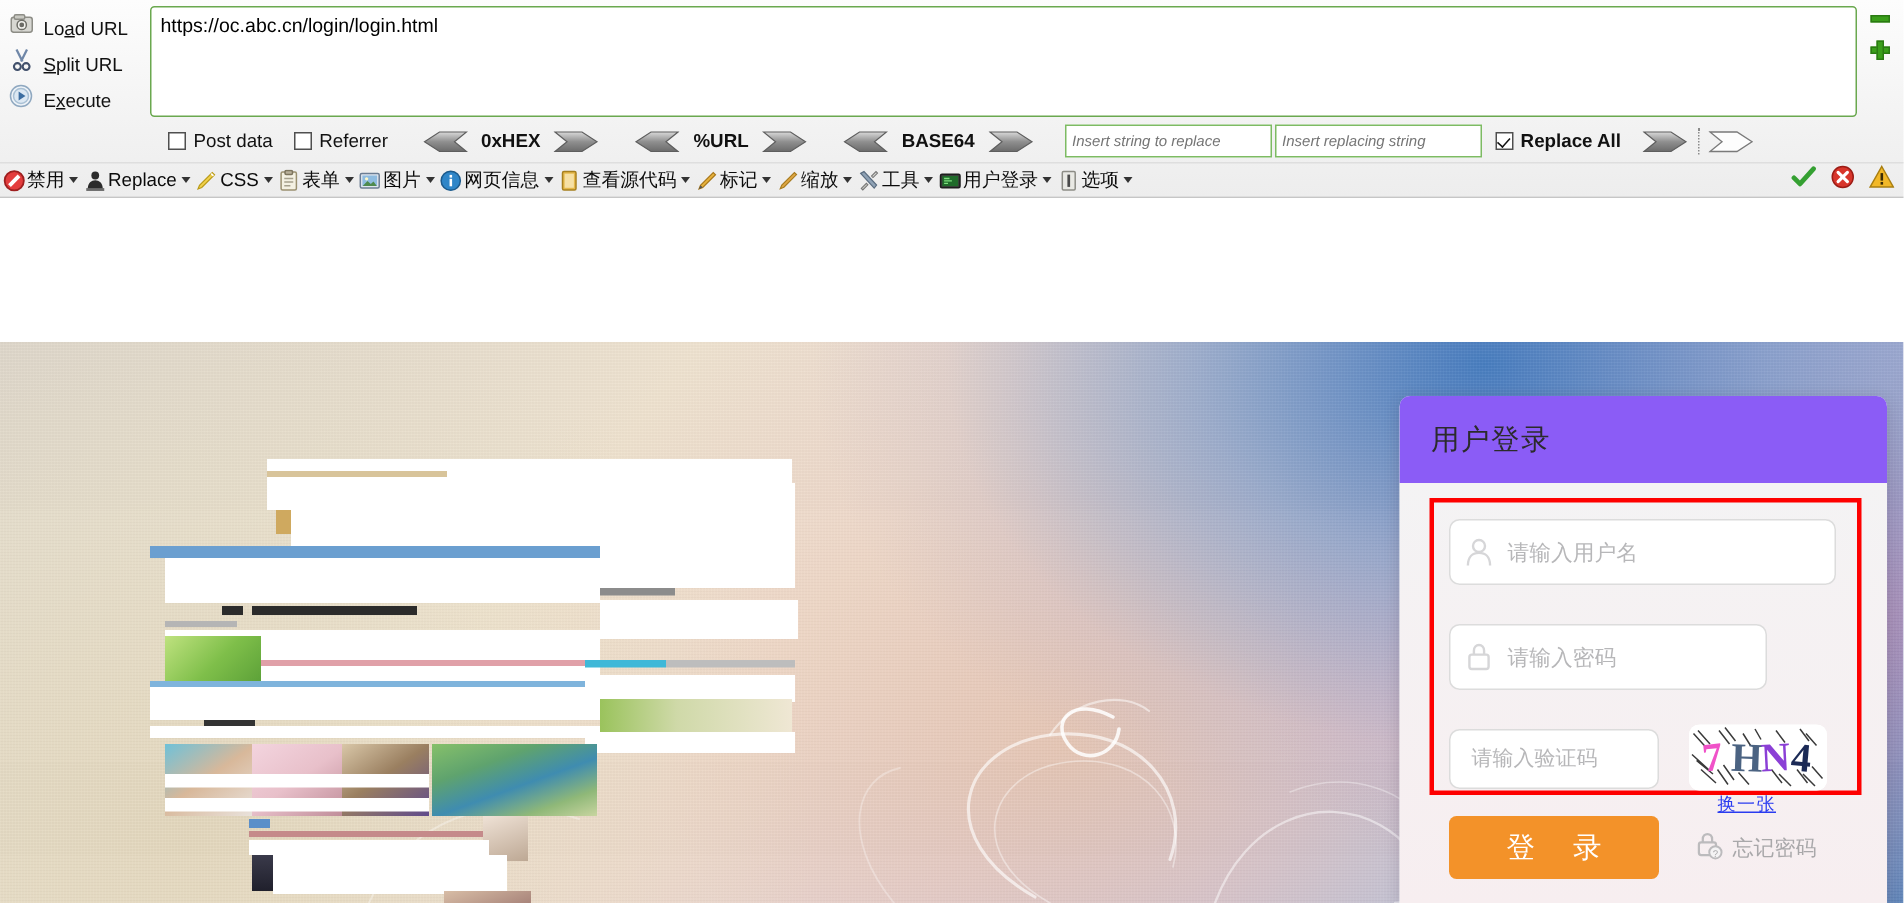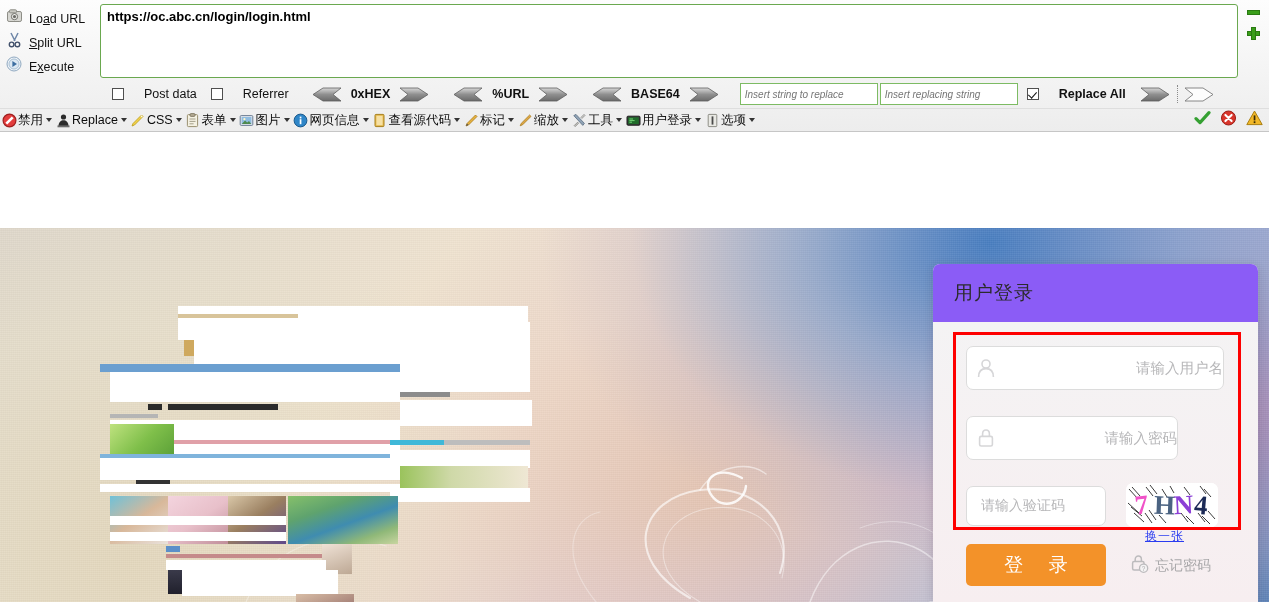--- a/index.html
+++ b/index.html
@@ -37,21 +37,20 @@
   
   #urlbox {
     position: absolute; left: 100px; top: 4px;
     width: 1138px; height: 74px;
     border: 1px solid #6aa84f; border-radius: 3px;
     background: #fff;
     font-size: 13px; color: #000;
     padding: 4px 6px; resize: none; outline: none;
     font-family: "Liberation Sans", sans-serif;
     line-height: 16px;
-    font-weight: bold;
   }
 
   
   #pm-col { position: absolute; left: 1246px; top: 6px; width: 18px; }
   .pmbtn { width: 15px; height: 13px; margin-bottom: 8px; position: relative; }
   .pm-h, .pm-v {
     position: absolute; background: #3a9e1a; border: 1px solid #2a7a12;
   }
 
   
@@ -62,21 +61,21 @@
   .chkitem { display: flex; align-items: center; margin-left: 14px; }
   .chkbox {
     width: 12px; height: 12px; background: #fff;
     border: 1px solid #4f4f4f; position: relative; flex: 0 0 12px;
   }
   .chkbox.on::after {
     content: ""; position: absolute; left: 2px; top: 1px;
     width: 4px; height: 7px; border: solid #111;
     border-width: 0 1.6px 1.6px 0; transform: rotate(42deg);
   }
-  .chklabel { font-size: 12.5px; color: #111; margin-left: 20px; white-space: nowrap; }
+  .chklabel { font-size: 12.5px; color: #111; margin-left: 5px; white-space: nowrap; }
 
   .arrgroup { display: flex; align-items: center; margin-left: 22px; }
   .arrlabel { font-size: 12.5px; font-weight: bold; color: #111; margin: 0 9px; white-space: nowrap; }
 
   .arr { width: 31px; height: 15px; display: block; }
 
   .replinput {
     height: 22px; width: 138px; margin-left: 20px;
     border: 1px solid #7dbb63; background: #fff;
     font-size: 10px; font-style: italic; color: #8d8d8d;
@@ -167,21 +166,21 @@
     height: 280px;
   }
   #redbox {
     position: absolute; left: 20px; top: 10px;
     width: 288px; height: 198px;
     border: 3px solid #fe0000;
   }
   .field {
     position: absolute; background: #fff;
     border: 1px solid #dcdcdc; border-radius: 7px;
-    display: flex; align-items: center; justify-content: space-between;
+    display: flex; align-items: center;
   }
   #field-user  { left: 33px; top: 24px;  width: 258px; height: 44px; }
   #field-pass  { left: 33px; top: 94px;  width: 212px; height: 44px; }
   #field-captcha { left: 33px; top: 164px; width: 140px; height: 40px; }
   .field .fico { width: 38px; display: flex; align-items: center; justify-content: center; flex: 0 0 38px; }
   .field .ftxt { font-size: 14.5px; color: #b7b7b9; }
   #field-captcha .ftxt { margin-left: 14px; font-size: 14px; }
 
   #captcha-img {
     position: absolute; left: 193px; top: 161px;

